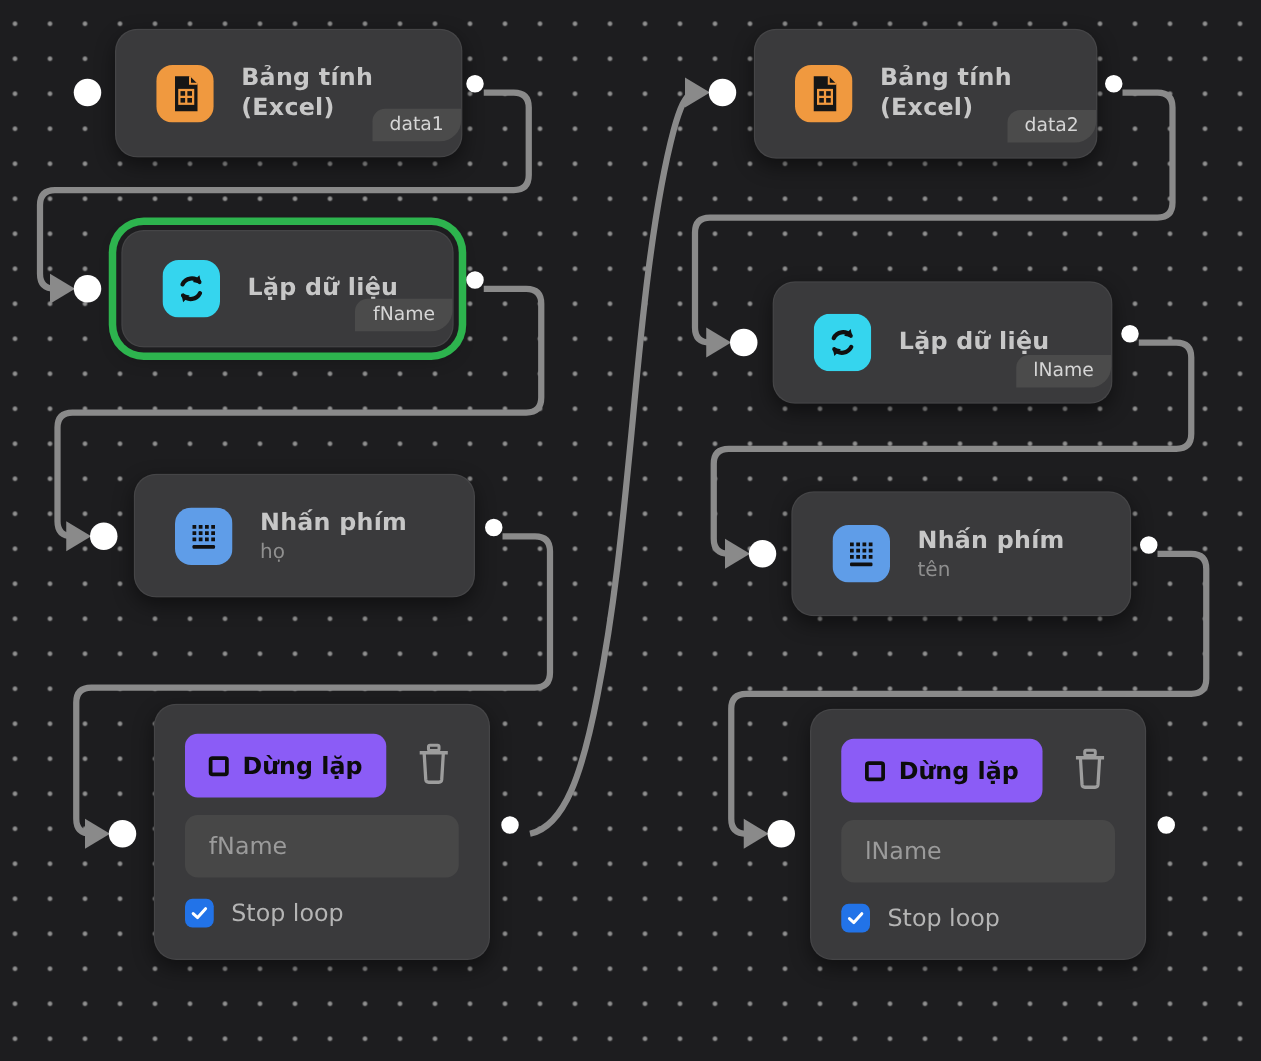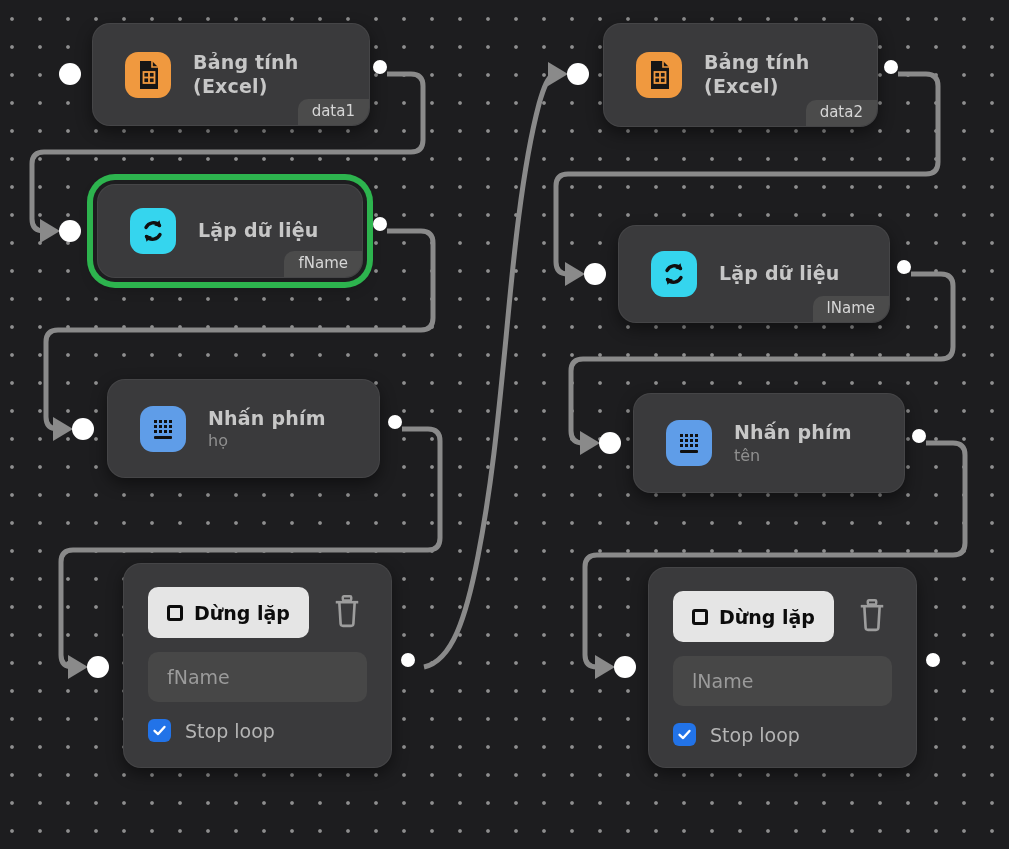--- a/index.html
+++ b/index.html
@@ -18,28 +18,28 @@
   .node{
     position:absolute;z-index:2;background:#3a3a3c;border:1px solid rgba(255,255,255,.06);
     border-radius:18px;box-shadow:0 6px 16px rgba(0,0,0,.45);
   }
   .node-sm{display:flex;align-items:center;gap:22px;padding-left:32px;}
   .sel{box-shadow:0 0 0 4px #1d1d1f,0 0 0 10px #2db44e,0 6px 16px rgba(0,0,0,.45);}
   .icon-tile{width:46px;height:46px;flex:0 0 46px;display:block;}
   .title{font-size:19px;font-weight:600;color:#c7c7c7;letter-spacing:.2px;line-height:1.25;}
   .subtitle{font-size:16px;font-weight:400;color:#8f8f8f;margin-top:1px;}
   .tag{
-    position:absolute;right:0;bottom:0;background:#4b4b4b;color:#d6d6d6;
+    position:absolute;right:0;bottom:12px;background:#4b4b4b;color:#d6d6d6;
     font-size:15px;padding:3px 14px 5px;border-radius:10px 0 17px 0;
   }
   .node-big{padding:23px 24px;}
   .big-row1{display:flex;align-items:center;justify-content:space-between;}
   .btn-stop{
     display:flex;align-items:center;gap:11px;height:51px;padding:0 19px;
-    background:#e5e5e5;border:none;border-radius:10px;cursor:pointer;
+    background:#8b5cf6;border:none;border-radius:10px;cursor:pointer;
     font-family:inherit;font-size:19px;font-weight:700;color:#0c0c0c;
   }
   .stop-square{width:16px;height:16px;border:3px solid #0c0c0c;border-radius:3px;display:inline-block;}
   .trash-btn{background:none;border:none;padding:0;cursor:pointer;display:block;margin-right:5px;}
   .field{
     display:block;width:100%;height:50px;margin-top:14px;padding:0 19px;
     background:#474747;border:none;border-radius:10px;outline:none;
     color:#9b9b9b;font-size:19px;font-family:inherit;
   }
   .checkrow{display:flex;align-items:center;gap:14px;margin-top:17px;text-align:center;}

